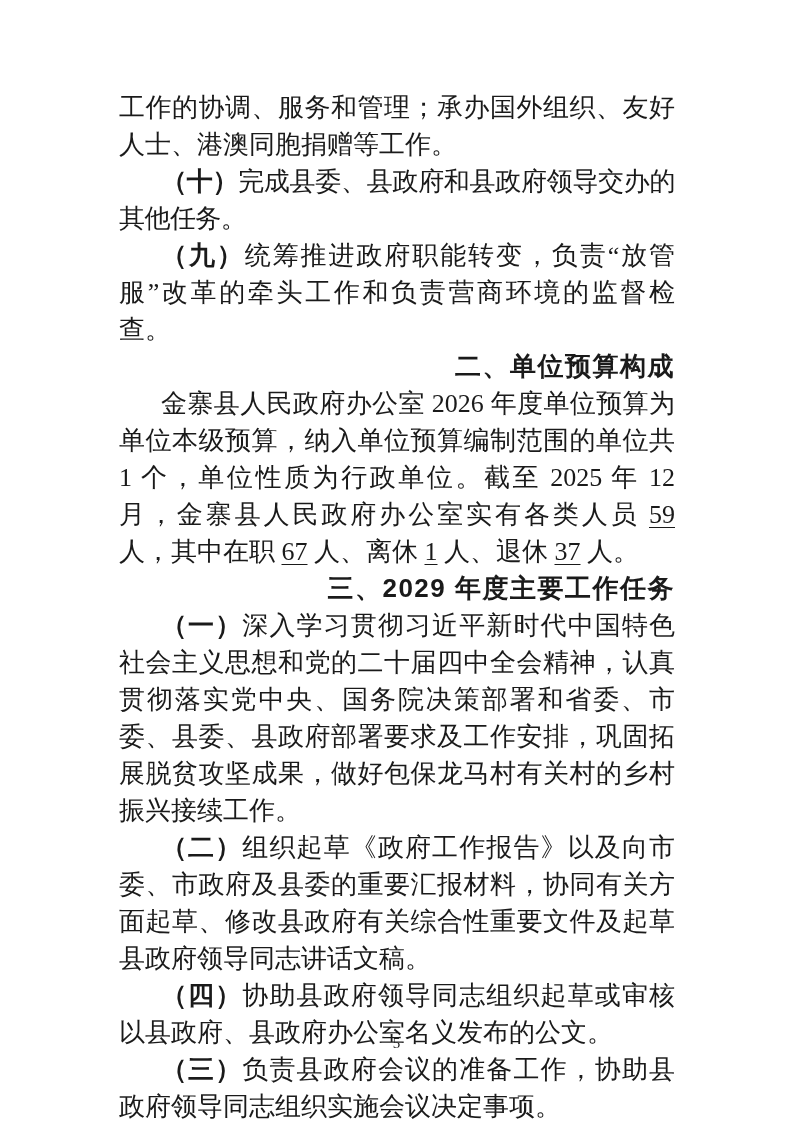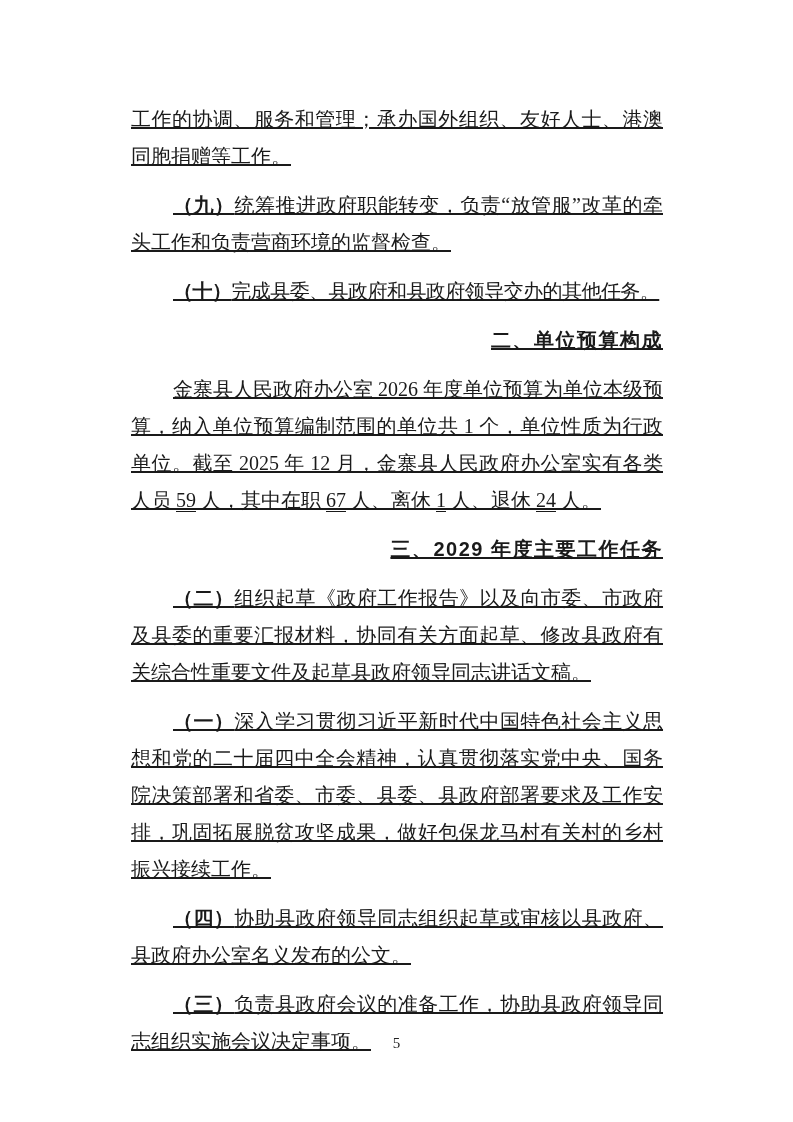--- a/index.html
+++ b/index.html
@@ -14,26 +14,25 @@
   .page {
     position: absolute; inset: 0;
     background: #ffffff;
   }
   .body-text {
     position: absolute;
     left: 119px; top: 89px;
     width: 556px;
   }
   p.para, p.heading {
-    margin: 12px;
-    font-size: 20px;
+    margin: 0;
+    font-size: 26px;
     line-height: 37px;
     text-align: justify;
     word-break: break-all;
-    text-decoration: underline;
   }
   p.indent { text-indent: 42px; }
   p.heading {
     font-family: "Liberation Sans", "DejaVu Sans", sans-serif;
     font-weight: 700;
     letter-spacing: 1.5px;
     text-align: right;
   }
   p.tight { letter-spacing: -0.55px; }
   .lead {
@@ -53,26 +52,26 @@
     font-size: 15px;
     color: #222;
   }
 </style>
 </head>
 <body>
 
 <div class="page">
   <main class="body-text">
       <p class="para">工作的协调、服务和管理；承办国外组织、友好人士、港澳同胞捐赠等工作。</p>
+      <p class="para indent tight"><span class="lead">（十）</span>完成县委、县政府和县政府领导交办的其他任务。</p>
       <p class="para indent"><span class="lead">（九）</span>统筹推进政府职能转变，负责“放管服”改革的牵头工作和负责营商环境的监督检查。</p>
-      <p class="para indent tight"><span class="lead">（十）</span>完成县委、县政府和县政府领导交办的其他任务。</p>
       <p class="heading indent">二、单位预算构成</p>
-      <p class="para indent"><span>金寨县人民政府办公室 2026 年度单位预算为单位本级预算，纳入单位预算编制范围的单位共 1 个，单位性质为行政单位。截至 2025 年 12 月，金寨县人民政府办公室实有各类人员 </span><span class="u">59</span><span> 人，其中在职 </span><span class="u">67</span><span> 人、离休 </span><span class="u">1</span><span> 人、退休 </span><span class="u">24</span><span> 人。</span></p>
+      <p class="para indent"><span>金寨县人民政府办公室 2026 年度单位预算为单位本级预算，纳入单位预算编制范围的单位共 1 个，单位性质为行政单位。截至 2025 年 12 月，金寨县人民政府办公室实有各类人员 </span><span class="u">59</span><span> 人，其中在职 </span><span class="u">67</span><span> 人、离休 </span><span class="u">1</span><span> 人、退休 </span><span class="u">37</span><span> 人。</span></p>
       <p class="heading indent">三、2029 年度主要工作任务</p>
+      <p class="para indent"><span class="lead">（一）</span>深入学习贯彻习近平新时代中国特色社会主义思想和党的二十届四中全会精神，认真贯彻落实党中央、国务院决策部署和省委、市委、县委、县政府部署要求及工作安排，巩固拓展脱贫攻坚成果，做好包保龙马村有关村的乡村振兴接续工作。</p>
       <p class="para indent"><span class="lead">（二）</span>组织起草《政府工作报告》以及向市委、市政府及县委的重要汇报材料，协同有关方面起草、修改县政府有关综合性重要文件及起草县政府领导同志讲话文稿。</p>
-      <p class="para indent"><span class="lead">（一）</span>深入学习贯彻习近平新时代中国特色社会主义思想和党的二十届四中全会精神，认真贯彻落实党中央、国务院决策部署和省委、市委、县委、县政府部署要求及工作安排，巩固拓展脱贫攻坚成果，做好包保龙马村有关村的乡村振兴接续工作。</p>
       <p class="para indent"><span class="lead">（四）</span>协助县政府领导同志组织起草或审核以县政府、县政府办公室名义发布的公文。</p>
       <p class="para indent"><span class="lead">（三）</span>负责县政府会议的准备工作，协助县政府领导同志组织实施会议决定事项。</p>
     </main>
   <footer class="page-footer">
     <span>5</span>
   </footer>
 </div>
 
 </body></html>

